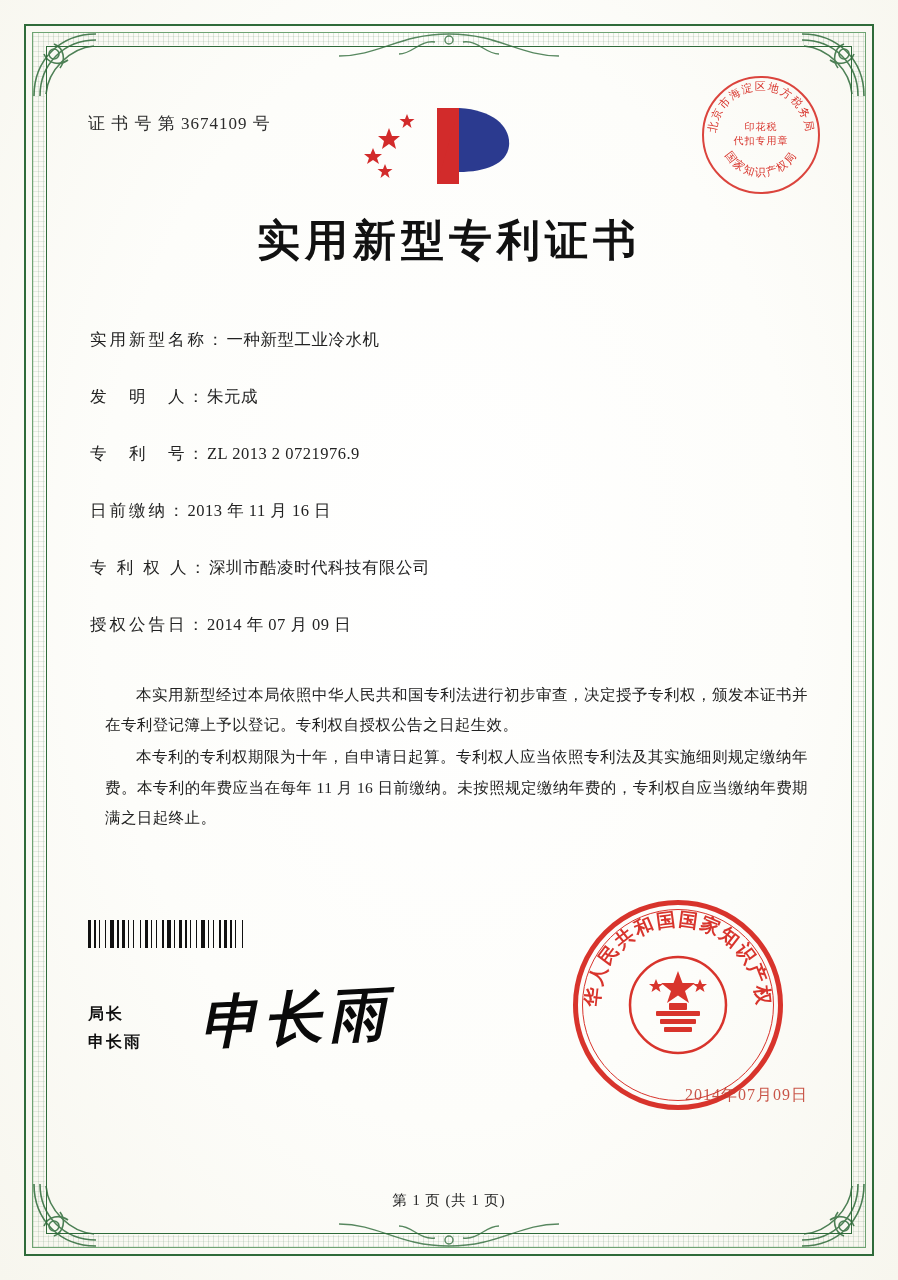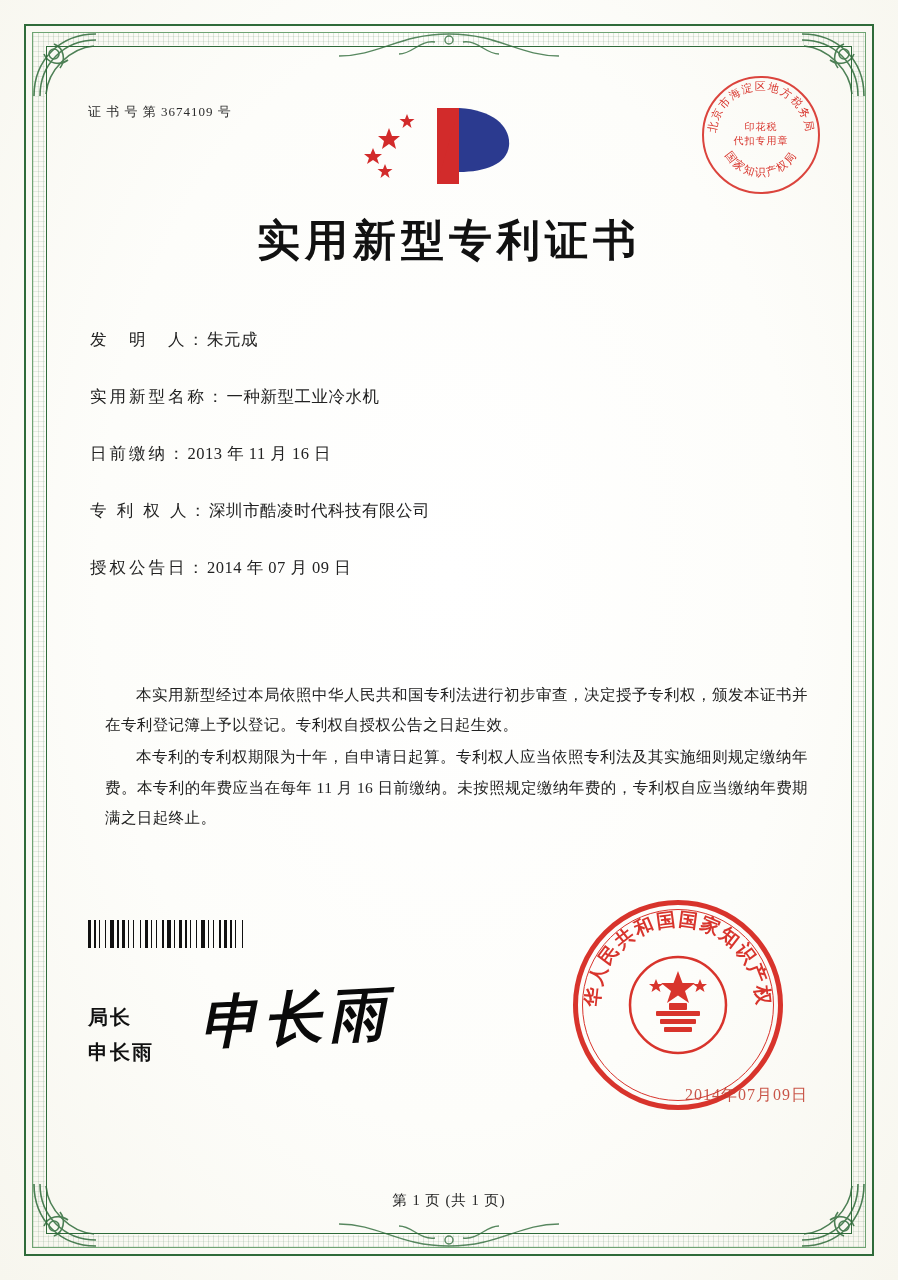--- a/index.html
+++ b/index.html
@@ -74,22 +74,22 @@
   .e-bottom { left: 50%; bottom: 28px; transform: translateX(-50%) scaleY(-1); }
 
   
   .content {
     position: absolute;
     left: 60px; top: 60px; right: 60px; bottom: 60px;
   }
 
   .cert-no {
     position: absolute;
-    left: 28px; top: 43px;
-    font-size: 13px;
+    left: 28px; top: 52px;
+    font-size: 17px;
     letter-spacing: 1px;
     color: #2b2b2b;
   }
 
   
   .logo {
     position: absolute;
     left: 50%;
     top: 28px;
     transform: translateX(-50%);
@@ -178,21 +178,21 @@
     height: 100%;
     background: #111;
     display: block;
   }
 
   
   .sig-labels {
     position: absolute;
     left: 28px;
     top: 940px;
-    font-size: 20px;
+    font-size: 16px;
     line-height: 1.75;
     font-weight: bold;
     color: #111;
     letter-spacing: 2px;
   }
   .sig-script {
     position: absolute;
     left: 140px;
     top: 920px;
     font-size: 58px;
@@ -364,24 +364,27 @@
         </text>
       </svg>
       <div class="ctr ctr1">印花税</div>
       <div class="ctr ctr2">代扣专用章</div>
     </div>
 
     <div class="title">实用新型专利证书</div>
 
     <div class="fields">
       <div class="field">
+        <span class="lbl">实用新型名称：</span><span class="val">一种新型工业冷水机</span>
+      </div>
+      <div class="field">
         <span class="lbl">发　明　人：</span><span class="val">朱元成</span>
       </div>
       <div class="field">
-        <span class="lbl">实用新型名称：</span><span class="val">一种新型工业冷水机</span>
+        <span class="lbl">专　利　号：</span><span class="val">ZL 2013 2 0721976.9</span>
       </div>
       <div class="field">
         <span class="lbl">日前缴纳：</span><span class="val">2013 年 11 月 16 日</span>
       </div>
       <div class="field">
         <span class="lbl">专 利 权 人：</span><span class="val">深圳市酷凌时代科技有限公司</span>
       </div>
       <div class="field">
         <span class="lbl">授权公告日：</span><span class="val">2014 年 07 月 09 日</span>
       </div>

